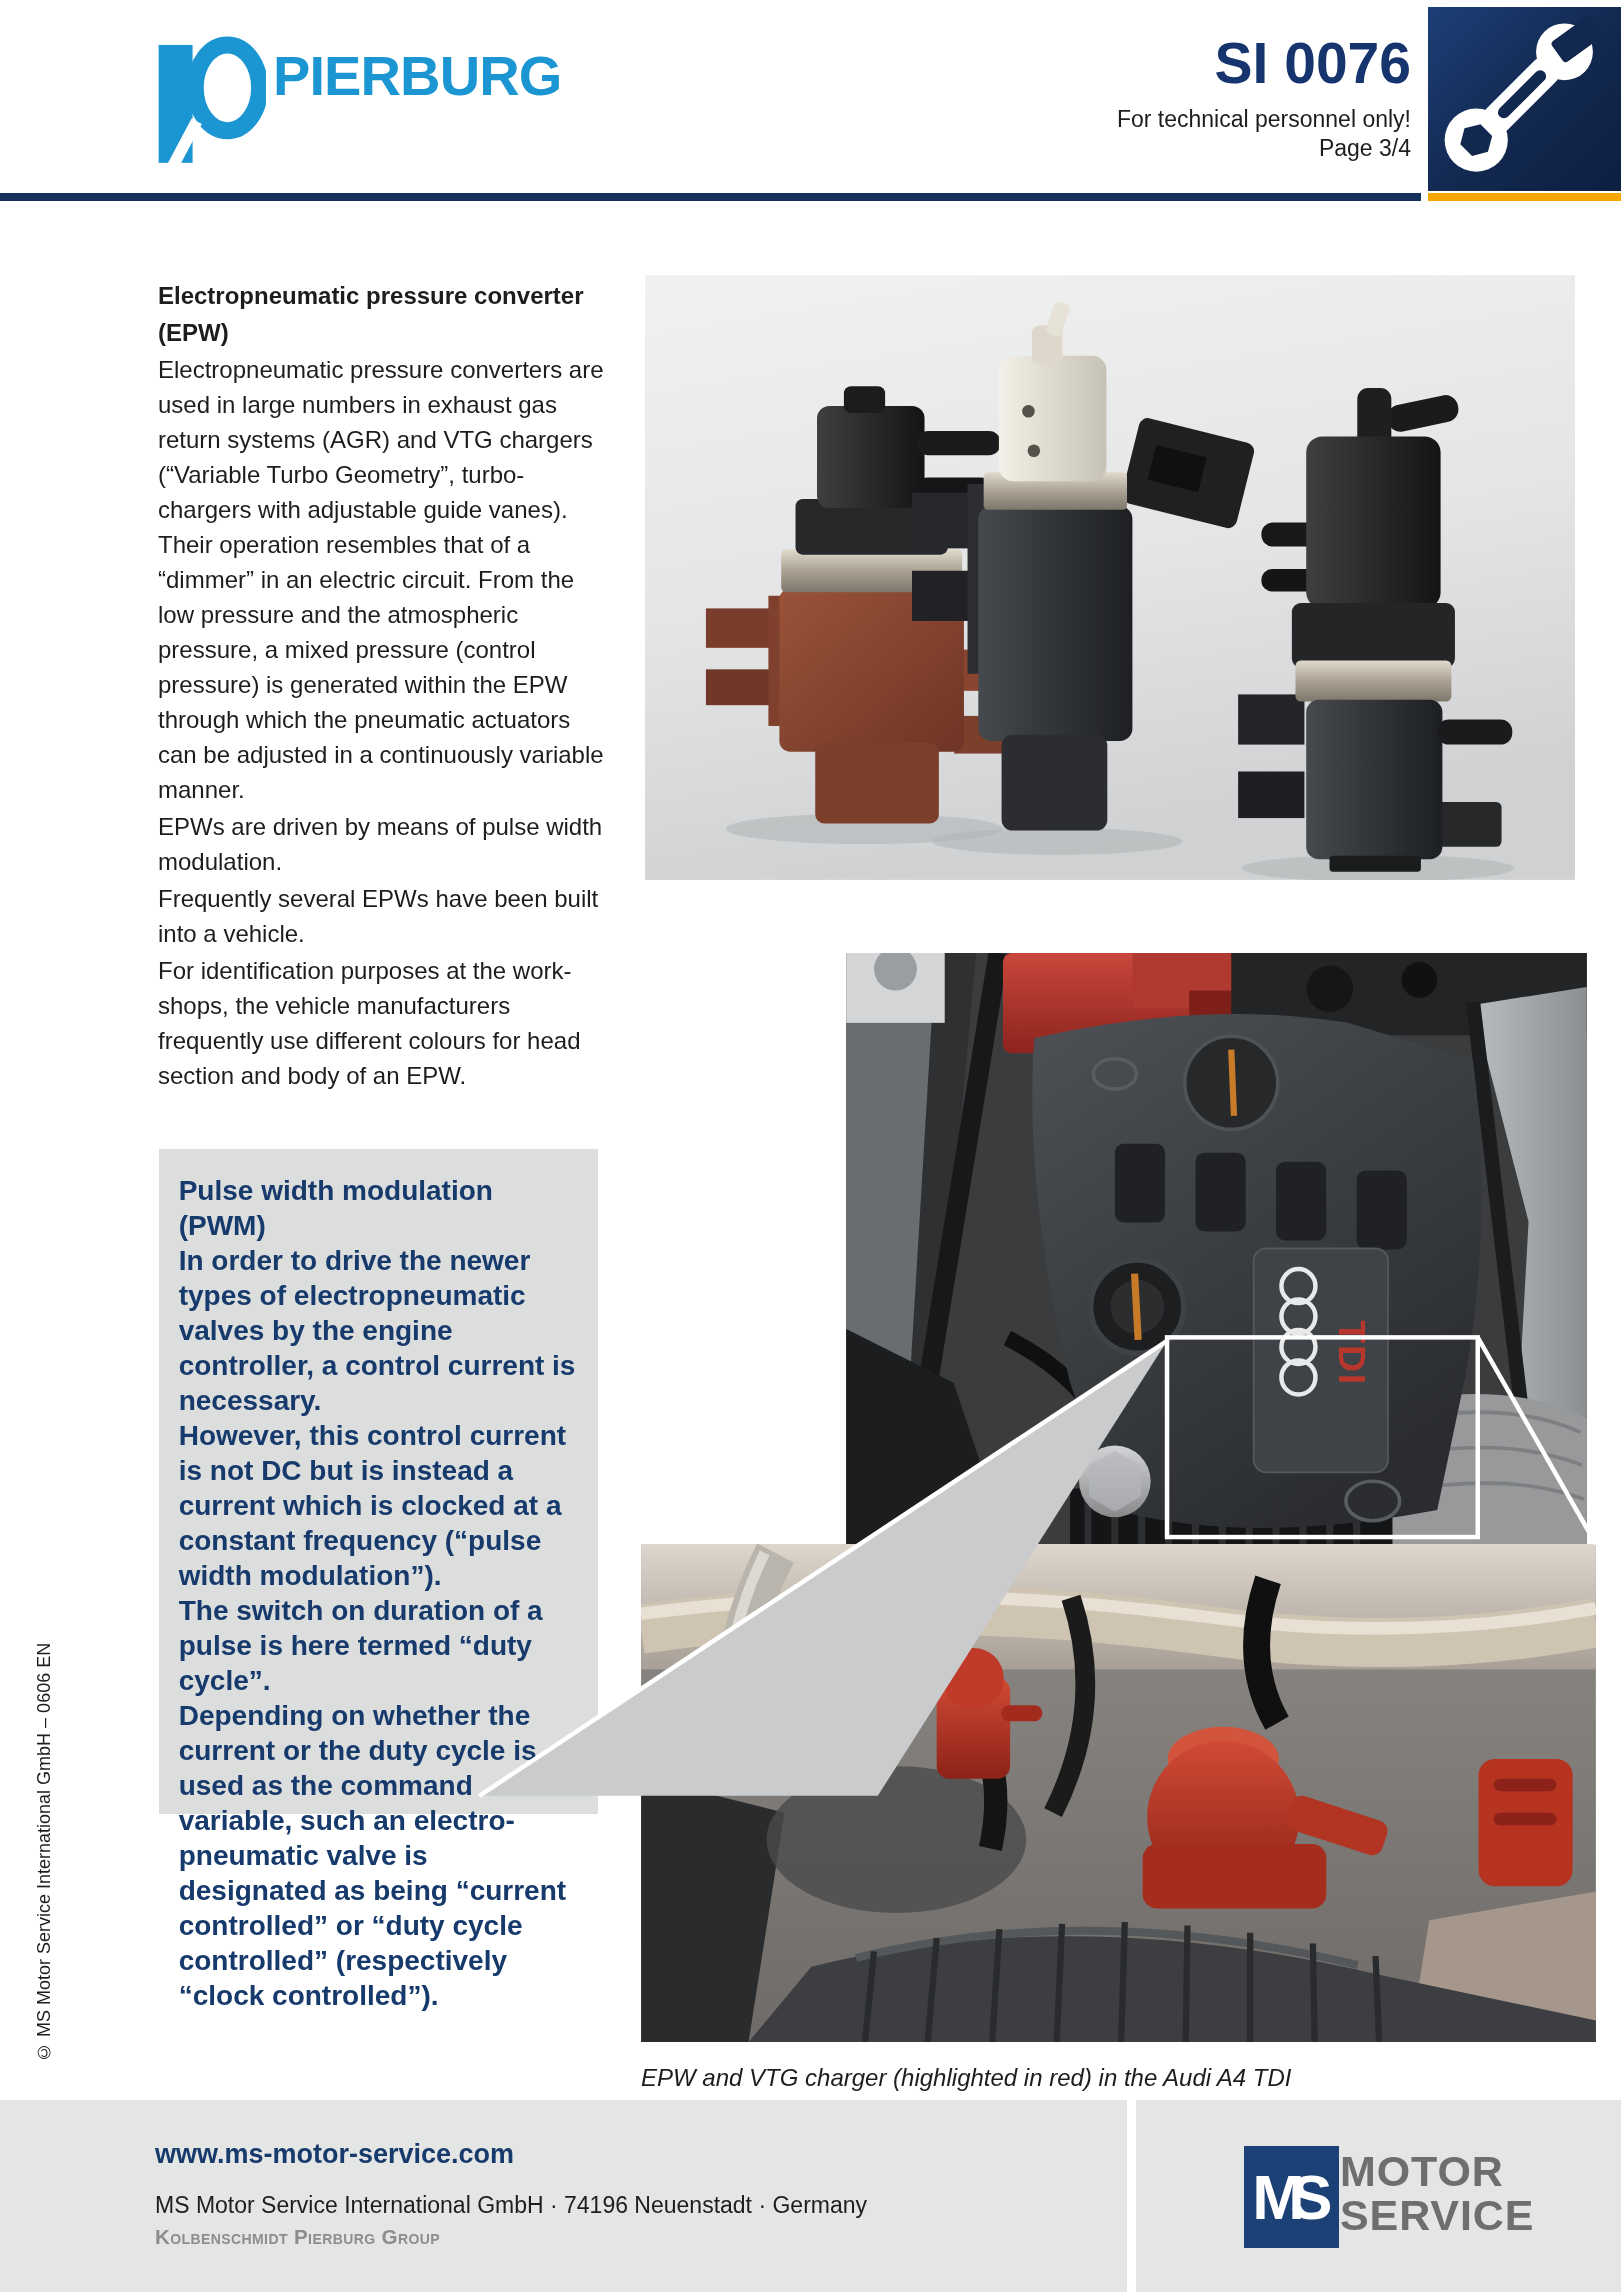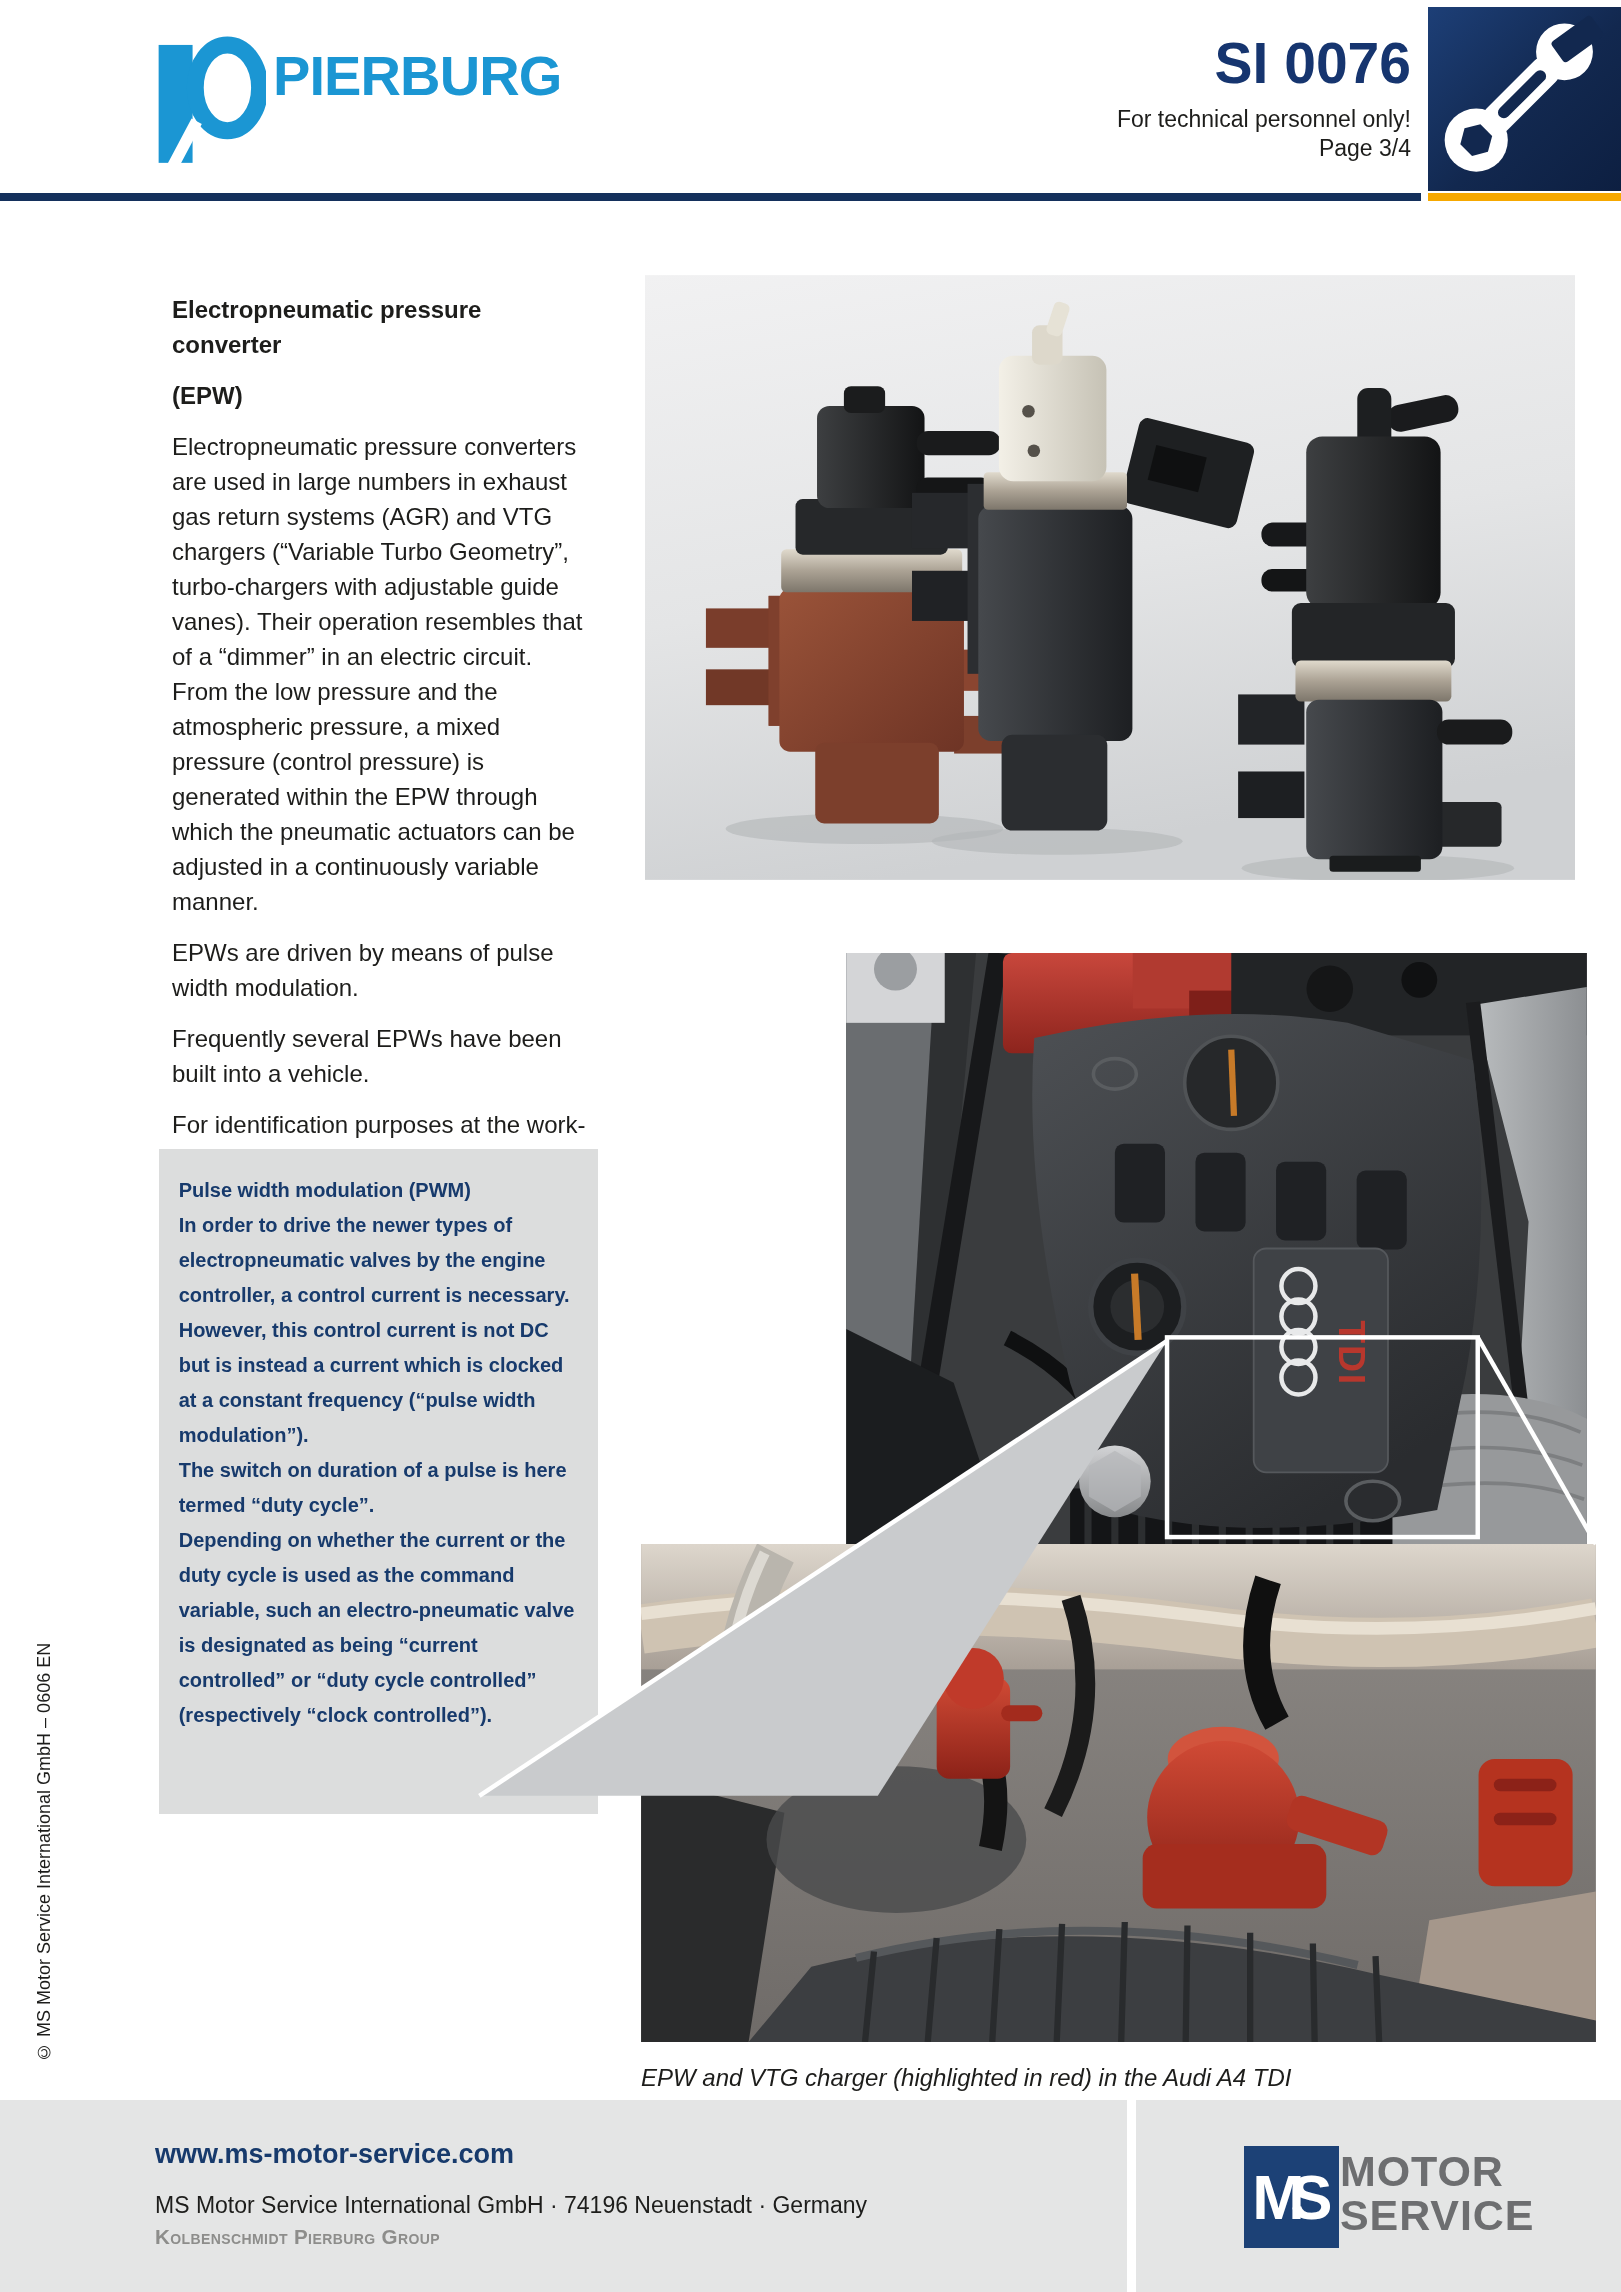--- a/index.html
+++ b/index.html
@@ -8,26 +8,26 @@
   .abs{position:absolute;}
   
   .brand-text{font-size:56px;font-weight:bold;color:#1b96d3;letter-spacing:-0.9px;}
   .doc-number{font-size:57px;font-weight:bold;color:#16356f;text-align:right;}
   .header-note{font-size:23px;text-align:right;color:#1d1d1b;}
   .rule-navy{background:#14305c;}
   .rule-orange{background:#f6a800;}
   .tool-box{background:linear-gradient(135deg,#1d3f77 0%,#12284f 55%,#0d1f41 100%);}
   
   .article-col{width:452px;font-size:24px;line-height:35px;}
-  .article-col p{margin:16px;}
+  .article-col p{margin:2px;}
   .article-heading{font-weight:bold;}
   
   .pwm-box{background:#dcdddd;box-sizing:border-box;padding:24px 19.7px 0 19.7px;
            width:439px;height:665px;}
-  .pwm-box div,.pwm-box p{margin:0;font-size:20px;line-height:35px;font-weight:bold;color:#173a6c;}
+  .pwm-box div,.pwm-box p{margin:0;font-size:28px;line-height:35px;font-weight:bold;color:#173a6c;}
   
   .caption{font-style:italic;font-size:24px;color:#1d1d1b;}
   
   .vert-copy{writing-mode:vertical-rl;transform:rotate(180deg);font-size:18px;color:#1d1d1b;
              height:385px;line-height:39px;white-space:nowrap;}
   
   .footer-band{background:#e4e5e5;}
   .footer-web{font-size:27px;font-weight:bold;color:#173a6c;text-decoration:none;}
   .footer-addr{font-size:23px;color:#1d1d1b;}
   .footer-group{font-size:20.6px;font-weight:bold;color:#8d8d8b;font-variant:small-caps;letter-spacing:0.4px;}

